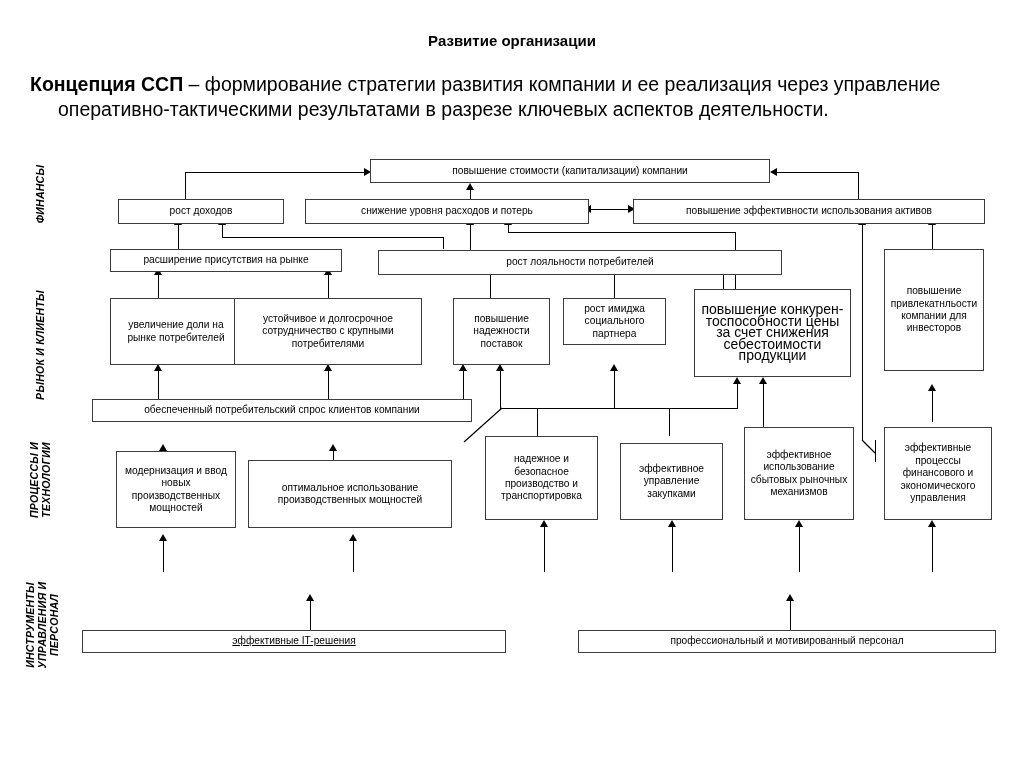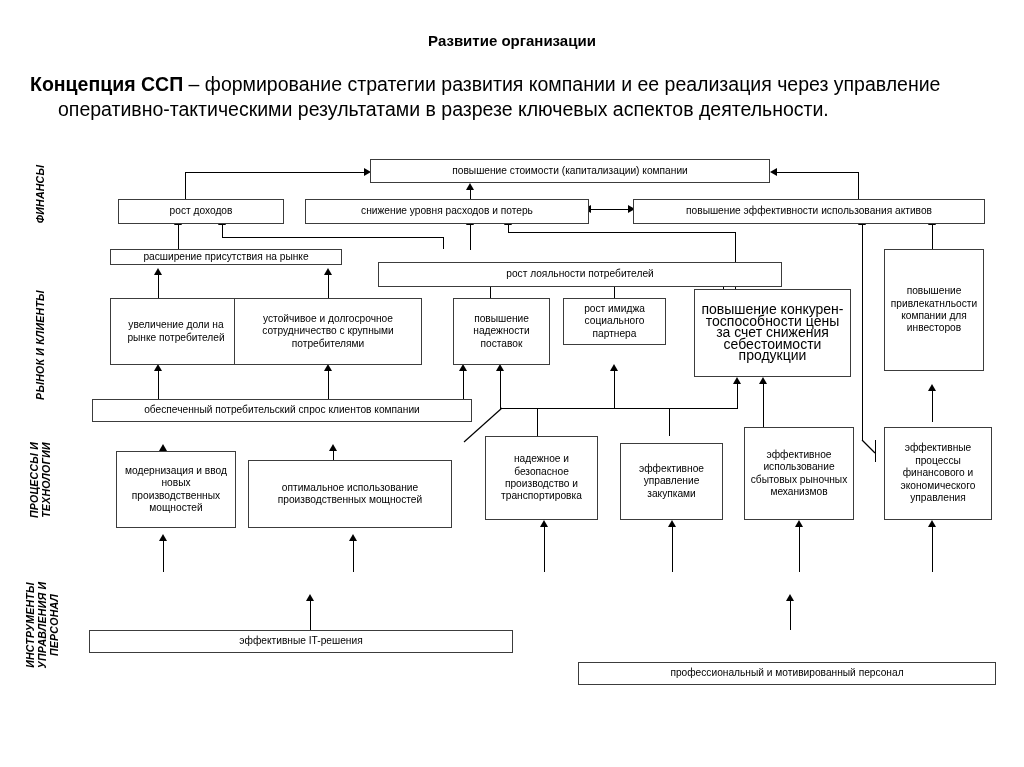--- a/index.html
+++ b/index.html
@@ -185,23 +185,23 @@
   <div class="ah up" style="left:786px;top:594px;"></div>
 
   <div class="box" style="left:370px;top:159px;width:400px;height:24px;">повышение стоимости (капитализации) компании</div>
 
   <div class="box" style="left:118px;top:199px;width:166px;height:25px;">рост доходов</div>
 
   <div class="box" style="left:305px;top:199px;width:284px;height:25px;">снижение уровня расходов и потерь</div>
 
   <div class="box" style="left:633px;top:199px;width:352px;height:25px;">повышение эффективности использования активов</div>
 
-  <div class="box" style="left:110px;top:249px;width:232px;height:16px;">расширение присутствия на рынке</div>
-
-  <div class="box" style="left:378px;top:262px;width:404px;height:25px;">рост лояльности потребителей</div>
+  <div class="box" style="left:110px;top:249px;width:232px;height:23px;">расширение присутствия на рынке</div>
+
+  <div class="box" style="left:378px;top:250px;width:404px;height:25px;">рост лояльности потребителей</div>
 
   <div class="box" style="left:884px;top:249px;width:100px;height:122px;">повышение привлекатнльости компании для инвесторов</div>
 
   <div class="box" style="left:92px;top:298px;width:132px;height:67px;margin-left:18px;">увеличение доли на рынке потребителей</div>
 
   <div class="box" style="left:234px;top:298px;width:188px;height:67px;">устойчивое и долгосрочное сотрудничество с крупными потребителями</div>
 
   <div class="box" style="left:453px;top:298px;width:97px;height:67px;">повышение надежности поставок</div>
 
   <div class="box" style="left:563px;top:298px;width:103px;height:47px;">рост имиджа социального партнера</div>
@@ -216,17 +216,17 @@
 
   <div class="box" style="left:620px;top:443px;width:103px;height:77px;">эффективное управление закупками</div>
 
   <div class="box" style="left:485px;top:436px;width:113px;height:84px;">надежное и безопасное производство и транспортировка</div>
 
   <div class="box" style="left:744px;top:427px;width:110px;height:93px;">эффективное использование сбытовых рыночных механизмов</div>
 
   <div class="box" style="left:884px;top:427px;width:108px;height:93px;">эффективные процессы финансового и экономического управления</div>
 
 
-  <div class="box bar" style="left:89px;top:630px;width:424px;height:23px;">эффективные IT-решения</div>
-
-  <div class="box bar" style="left:578px;top:662px;width:418px;height:23px;">профессиональный и мотивированный персонал</div>
+  <div class="box bar" style="left:82px;top:630px;width:424px;height:23px;text-decoration:underline;">эффективные IT-решения</div>
+
+  <div class="box bar" style="left:578px;top:630px;width:418px;height:23px;">профессиональный и мотивированный персонал</div>
 
 </div>
 
 </body></html>

